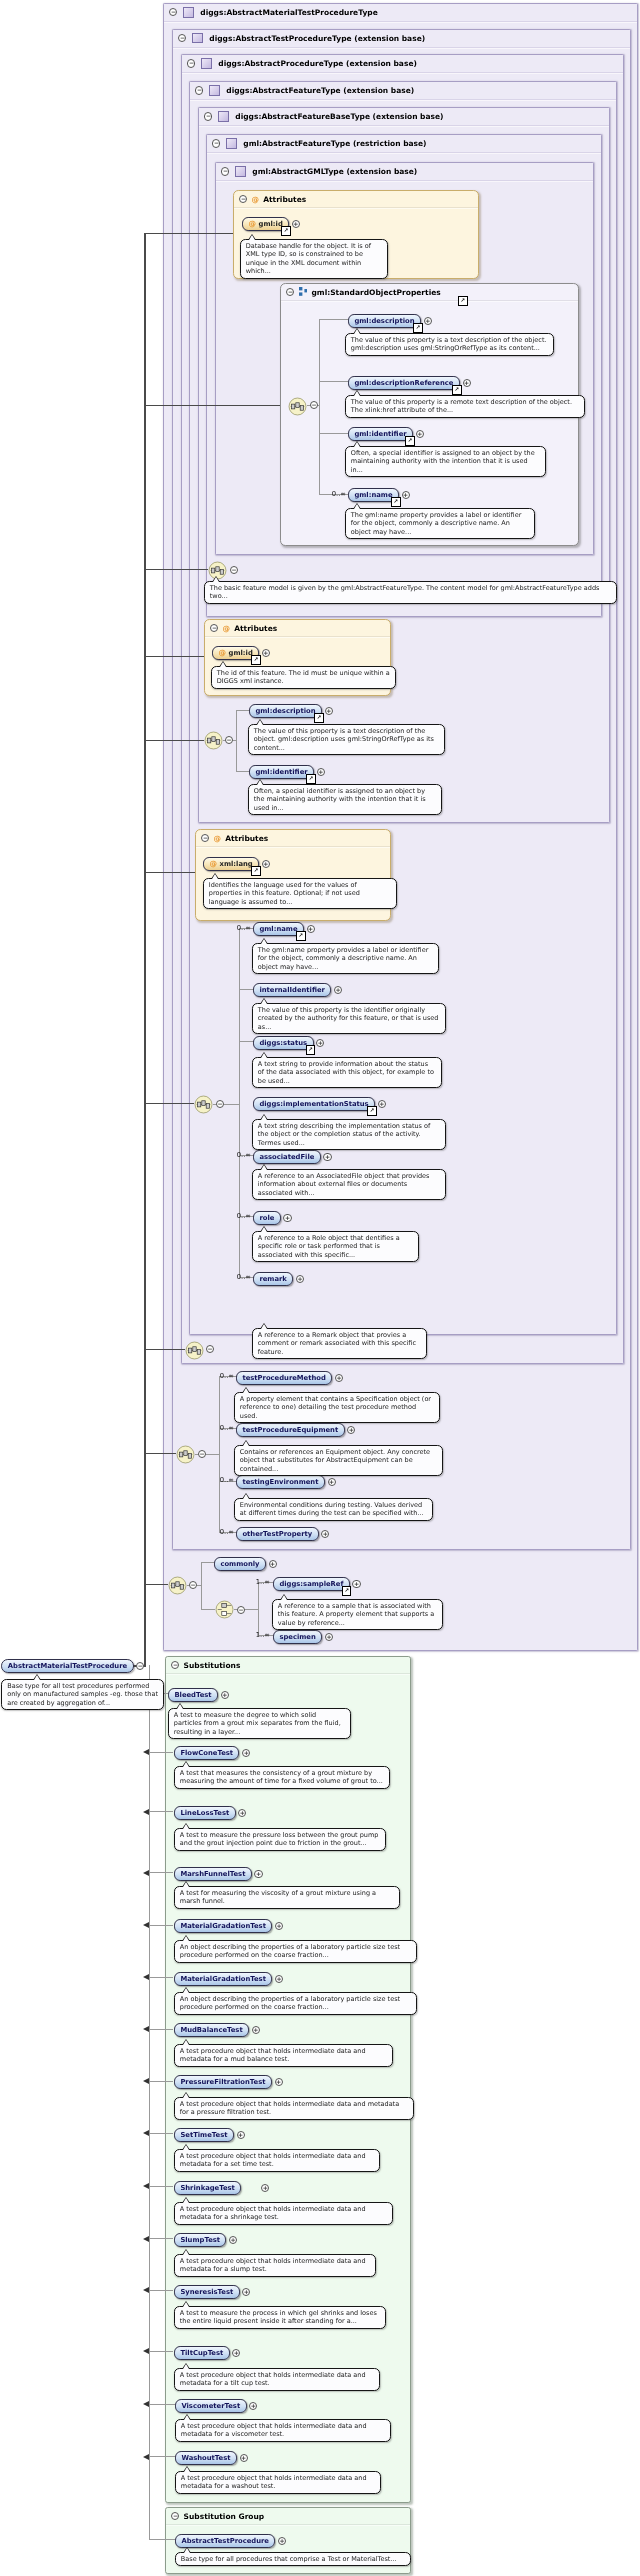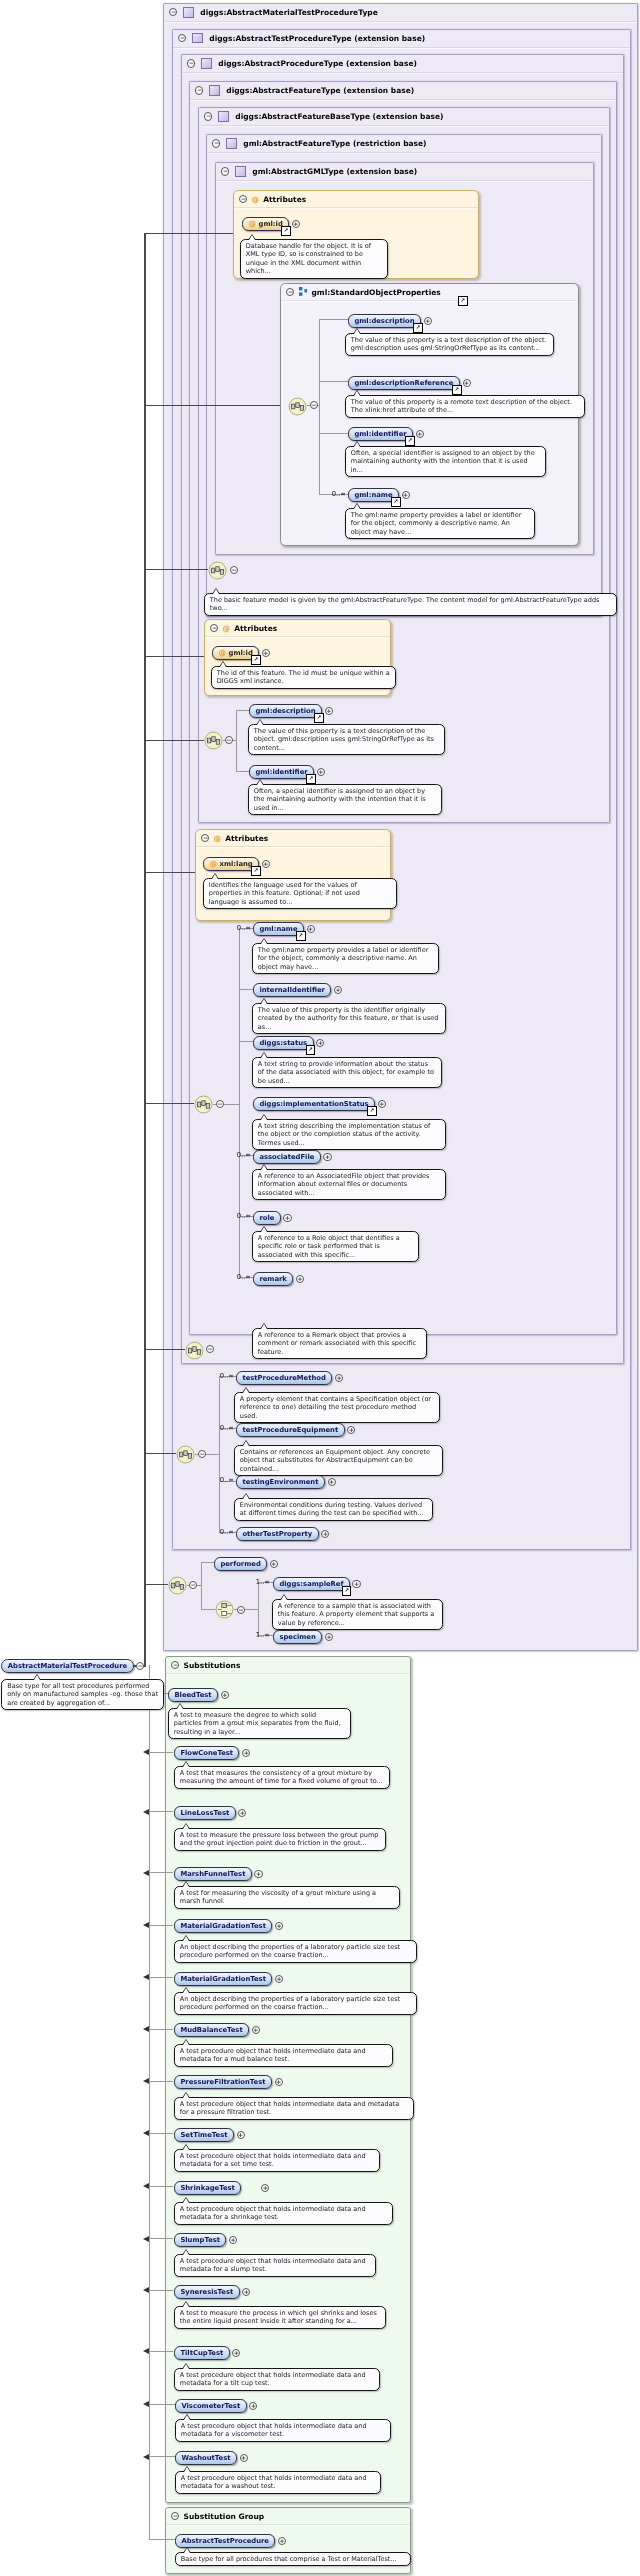--- a/index.html
+++ b/index.html
@@ -425,21 +425,21 @@
     <div class="mult" style="left: 211px; top: 1476px;">0..∞</div>
     <div class="pw" style="left: 236px; top: 1527px; text-align: right;">
       <span class="pill">
         <span>otherTestProperty</span>
       </span>
       <span class="plus">+</span>
     </div>
     <div class="mult" style="left: 211px; top: 1528px;">0..∞</div>
     <div class="pw" style="left: 214px; top: 1557px;">
       <span class="pill">
-        <span>performed</span>
+        <span>commonly</span>
       </span>
       <span class="plus">+</span>
     </div>
     <div class="pw" style="left: 273px; top: 1577px;">
       <span class="pill">
         <span>diggs:sampleRef</span>
         <span class="linkbox">↗</span>
       </span>
       <span class="plus">+</span>
     </div>
@@ -551,21 +551,21 @@
       <span class="pill">
         <span>AbstractTestProcedure</span>
       </span>
       <span class="plus">+</span>
     </div>
     <div class="bub" style="left: 240px; top: 239px; width: 136px;">Database handle for the object. It is of XML type ID, so is constrained to be unique in the XML document within which...</div>
     <div class="bub" style="left: 345px; top: 333px; width: 197px;">The value of this property is a text description of the object. gml:description uses gml:StringOrRefType as its content...</div>
     <div class="bub" style="left: 345px; top: 395px; width: 228px;">The value of this property is a remote text description of the object. The xlink:href attribute of the...</div>
     <div class="bub" style="left: 345px; top: 446px; width: 189px;">Often, a special identifier is assigned to an object by the maintaining authority with the intention that it is used in...</div>
     <div class="bub" style="left: 345px; top: 508px; width: 178px;">The gml:name property provides a label or identifier for the object, commonly a descriptive name. An object may have...</div>
-    <div class="bub" style="left: 204px; top: 581px; width: 401px; margin-top: 12px;">The basic feature model is given by the gml:AbstractFeatureType. The content model for gml:AbstractFeatureType adds two...</div>
+    <div class="bub" style="left: 204px; top: 581px; width: 401px;">The basic feature model is given by the gml:AbstractFeatureType. The content model for gml:AbstractFeatureType adds two...</div>
     <div class="bub" style="left: 211px; top: 666px; width: 173px;">The id of this feature. The id must be unique within a DIGGS xml instance.</div>
     <div class="bub" style="left: 248px; top: 724px; width: 185px;">The value of this property is a text description of the object. gml:description uses gml:StringOrRefType as its content...</div>
     <div class="bub" style="left: 248px; top: 784px; width: 182px;">Often, a special identifier is assigned to an object by the maintaining authority with the intention that it is used in...</div>
     <div class="bub" style="left: 203px; top: 878px; width: 182px;">Identifies the language used for the values of properties in this feature. Optional; if not used language is assumed to...</div>
     <div class="bub" style="left: 252px; top: 943px; width: 175px;">The gml:name property provides a label or identifier for the object, commonly a descriptive name. An object may have...</div>
     <div class="bub" style="left: 252px; top: 1003px; width: 182px;">The value of this property is the identifier originally created by the authority for this feature, or that is used as...</div>
     <div class="bub" style="left: 252px; top: 1057px; width: 178px;">A text string to provide information about the status of the data associated with this object, for example to be used...</div>
     <div class="bub" style="left: 252px; top: 1119px; width: 182px;">A text string describing the implementation status of the object or the completion status of the activity. Termes used...</div>
     <div class="bub" style="left: 252px; top: 1169px; width: 182px;">A reference to an AssociatedFile object that provides information about external files or documents associated with...</div>
     <div class="bub" style="left: 252px; top: 1231px; width: 155px;">A reference to a Role object that dentifies a specific role or task performed that is associated with this specific...</div>

